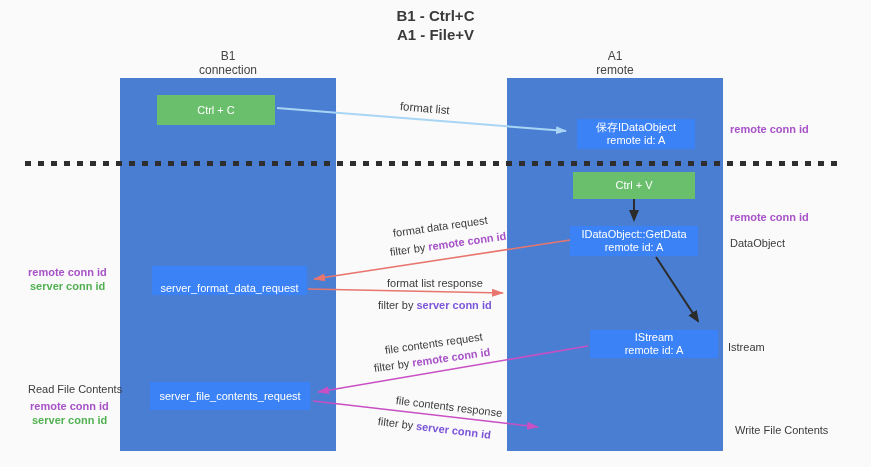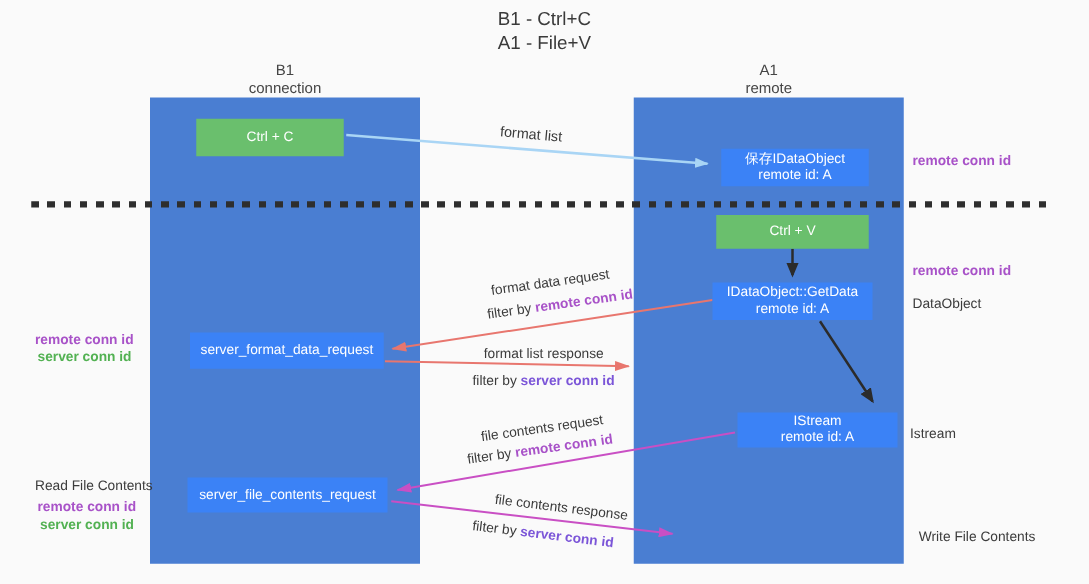--- a/index.html
+++ b/index.html
@@ -1,19 +1,19 @@
 <!DOCTYPE html>
 <html><head>
 <meta charset="utf-8">
 <style>
   html,body{margin:0;padding:0;background:#fafafa;}
   #canvas{position:relative;width:871px;height:467px;background:#fafafa;overflow:hidden;
           font-family:"Liberation Sans",sans-serif;}
   .title{position:absolute;left:0;top:6px;width:100%;text-align:center;font-size:15px;
-         color:#3a3a3a;line-height:19px;}
+         color:#3a3a3a;line-height:19px;font-weight:bold;}
   .lane{position:absolute;top:78px;width:216px;height:373px;background:#4a7ed2;}
   .hdr{position:absolute;top:49px;width:216px;text-align:center;font-size:12px;color:#454545;line-height:14px;}
   .dashline{position:absolute;left:25px;top:161px;width:815px;height:5px;
             background:repeating-linear-gradient(90deg,#2e2e2e 0 6px,transparent 6px 13px);}
   .box{position:absolute;display:flex;flex-direction:column;align-items:center;justify-content:center;
        color:#fff;font-size:11px;line-height:13px;text-align:center;white-space:nowrap;}
   .green{background:#6abf6d;}
   .orange{background:#3b82f6;}
   .lbl{position:absolute;font-size:11px;color:#3b3b3b;white-space:nowrap;transform-origin:left center;}
   .bp{color:#a852c8;font-weight:bold;}
@@ -81,21 +81,21 @@
 
   <div class="box green" style="left:573px;top:172px;width:122px;height:27px;">
     <div>Ctrl + V</div>
   </div>
 
   <div class="box orange" style="left:570px;top:226px;width:128px;height:30px;">
     <div>IDataObject::GetData</div>
     <div>remote id: A</div>
   </div>
 
-  <div class="box orange" style="left:152px;top:266px;width:155px;height:29px;">
+  <div class="box orange" style="left:152px;top:266px;width:155px;height:29px;justify-content:flex-end;">
     <div>server_format_data_request</div>
   </div>
 
 
   <div class="box orange" style="left:590px;top:330px;width:128px;height:28px;">
     <div>IStream</div>
     <div>remote id: A</div>
   </div>
 
   <div class="box orange" style="left:150px;top:382px;width:160px;height:28px;">

